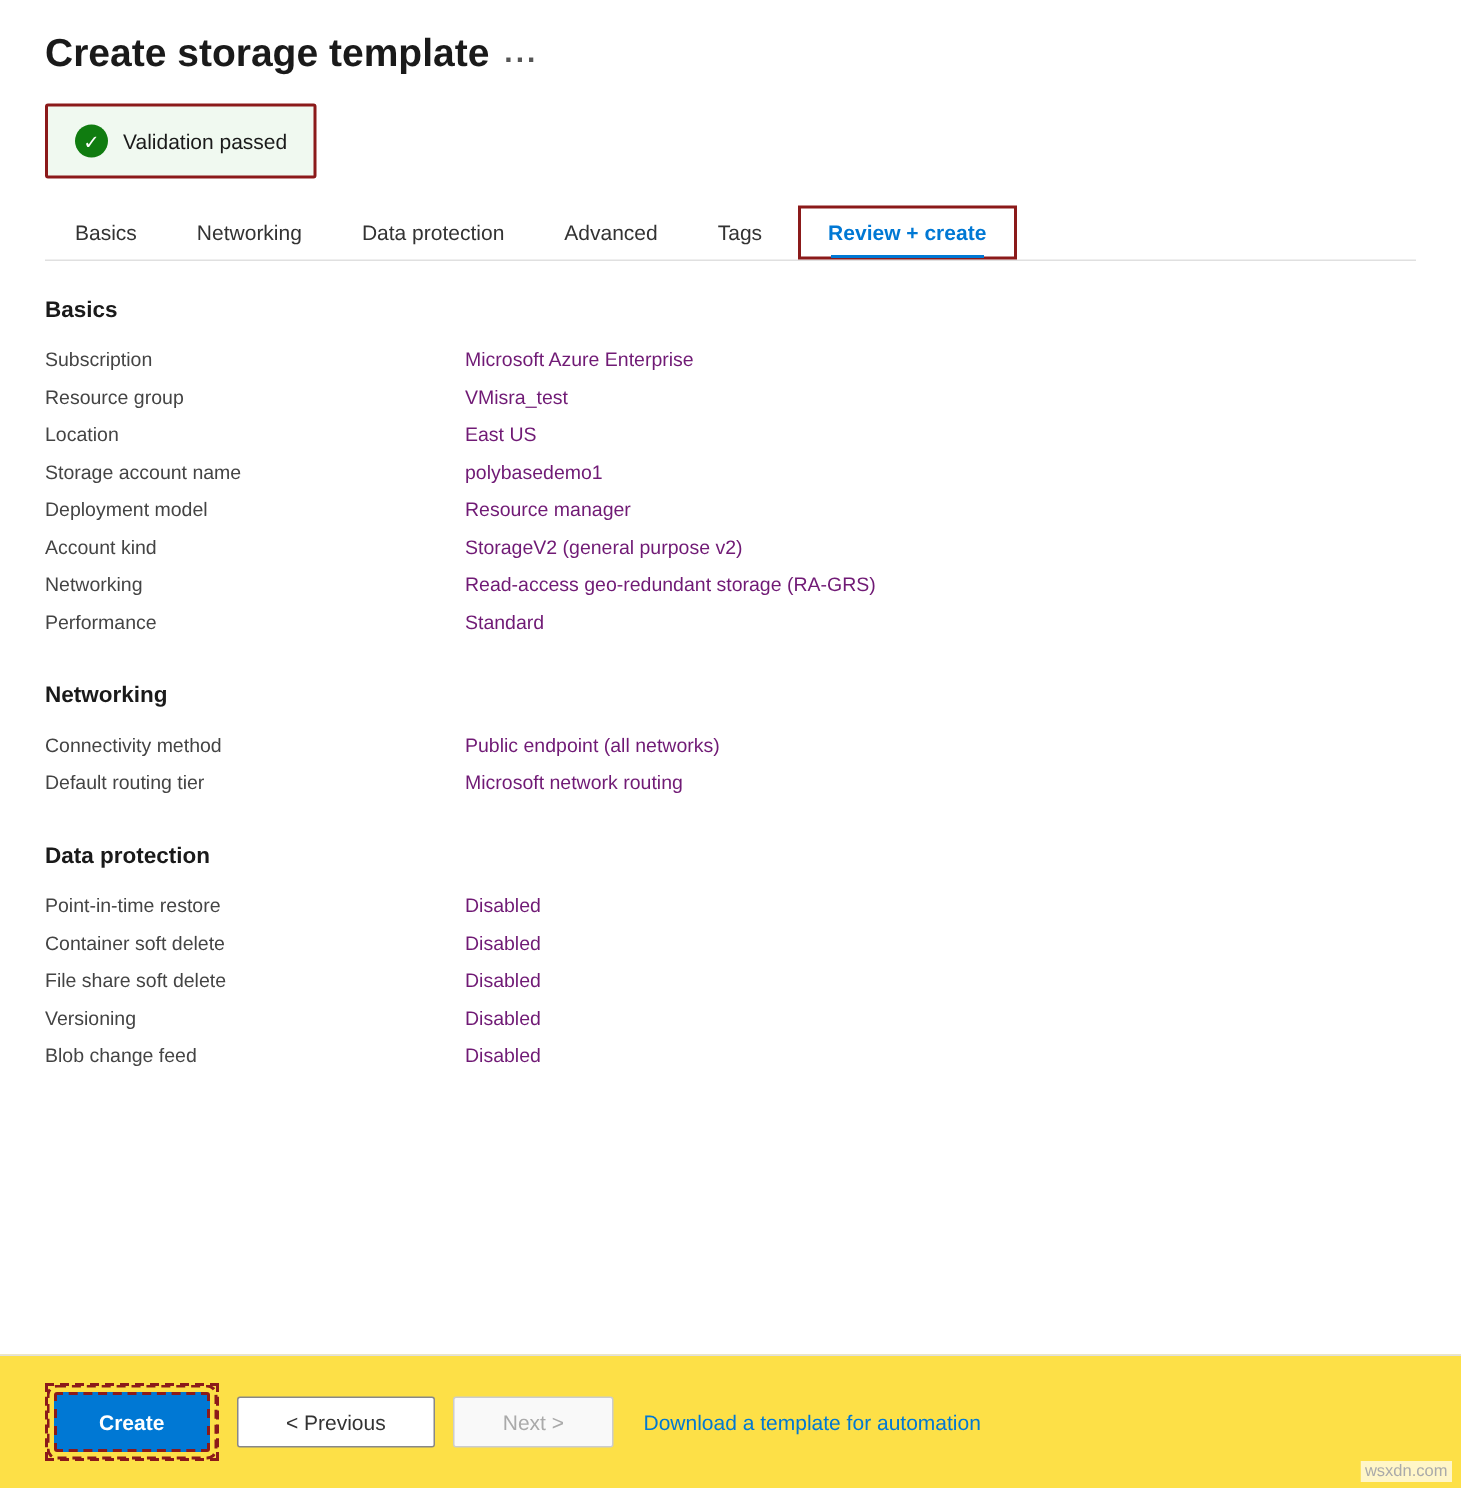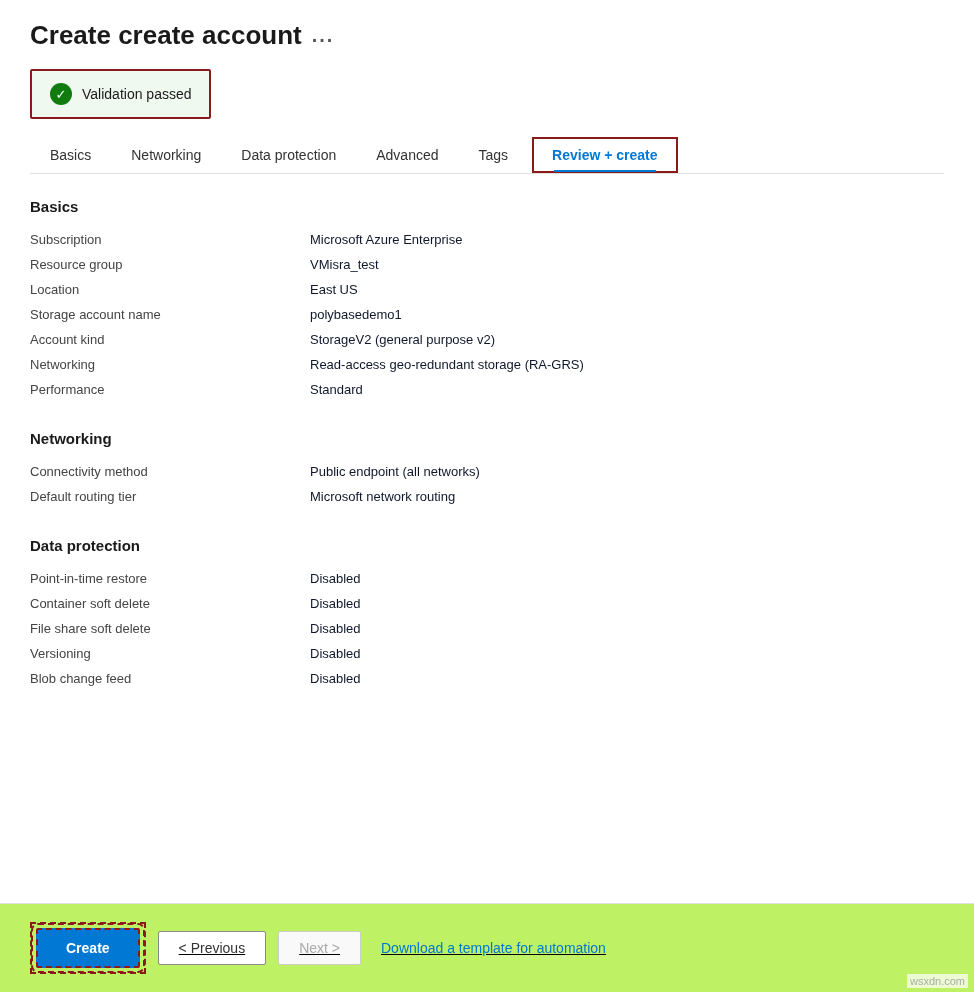--- a/index.html
+++ b/index.html
@@ -140,52 +140,51 @@
     }
 
     .info-table tr td:first-child {
       color: #444;
       width: 280px;
       min-width: 200px;
       padding-right: 20px;
     }
 
     .info-table tr td:last-child {
-      color: #0f172a;
+      color: #701a75;
     }
 
     .footer-bar {
-      background: #bef264;
+      background: #fde047;
       border-top: 1px solid #e0e0e0;
       padding: 18px 30px;
       display: flex;
       align-items: center;
       gap: 12px;
-      text-decoration: underline;
     }
 
     .btn-create {
       background: #0078d4;
       color: white;
       border: none;
       padding: 10px 28px;
       font-size: 14px;
       font-weight: 600;
       cursor: pointer;
       border-radius: 2px;
       border: 2px dashed #8b1a1a;
       outline: 2px dashed #8b1a1a;
       outline-offset: 3px;
     }
 
     .btn-secondary {
       background: white;
       color: #333;
       border: 1px solid #888;
-      padding: 8px 20px;
+      padding: 8px 32px;
       font-size: 14px;
       cursor: pointer;
       border-radius: 2px;
     }
 
     .btn-secondary.disabled {
       color: #aaa;
       border-color: #ccc;
       cursor: default;
       background: #f9f9f9;
@@ -219,21 +218,21 @@
     }
   </style>
 </head>
 <body>
 
 <div class="page-container">
   <div class="main-content">
 
     
     <div class="page-title">
-      <span>Create create account</span>
+      <span>Create storage template</span>
       <span class="page-title-ellipsis">...</span>
     </div>
 
     
     <div class="validation-banner">
       <div class="validation-icon">✓</div>
       <span class="validation-text">Validation passed</span>
     </div>
 
     
@@ -273,20 +272,24 @@
           </tr>
           <tr>
             <td>Location</td>
             <td>East US</td>
           </tr>
           <tr>
             <td>Storage account name</td>
             <td>polybasedemo1</td>
           </tr>
           <tr>
+            <td>Deployment model</td>
+            <td>Resource manager</td>
+          </tr>
+          <tr>
             <td>Account kind</td>
             <td>StorageV2 (general purpose v2)</td>
           </tr>
           <tr>
             <td>Networking</td>
             <td>Read-access geo-redundant storage (RA-GRS)</td>
           </tr>
           <tr>
             <td>Performance</td>
             <td>Standard</td>

